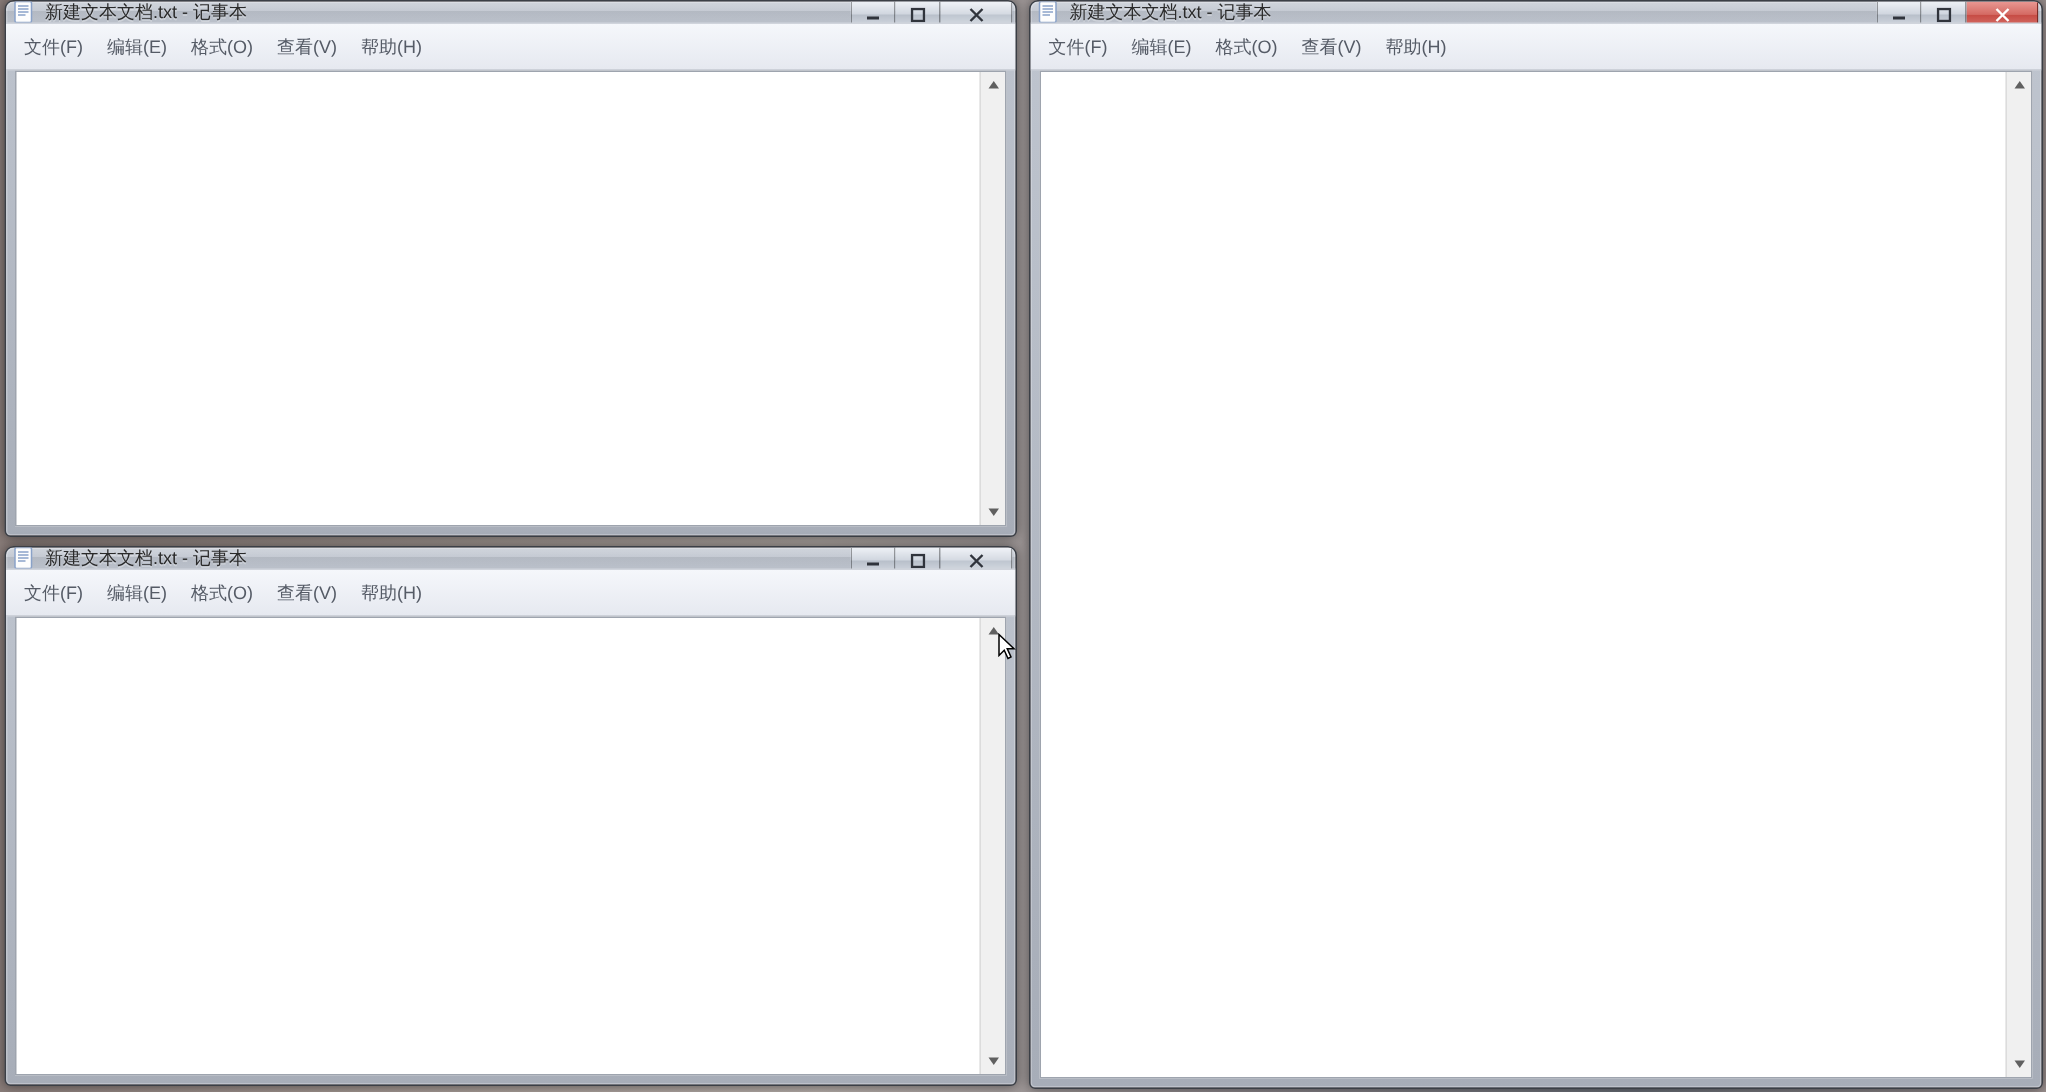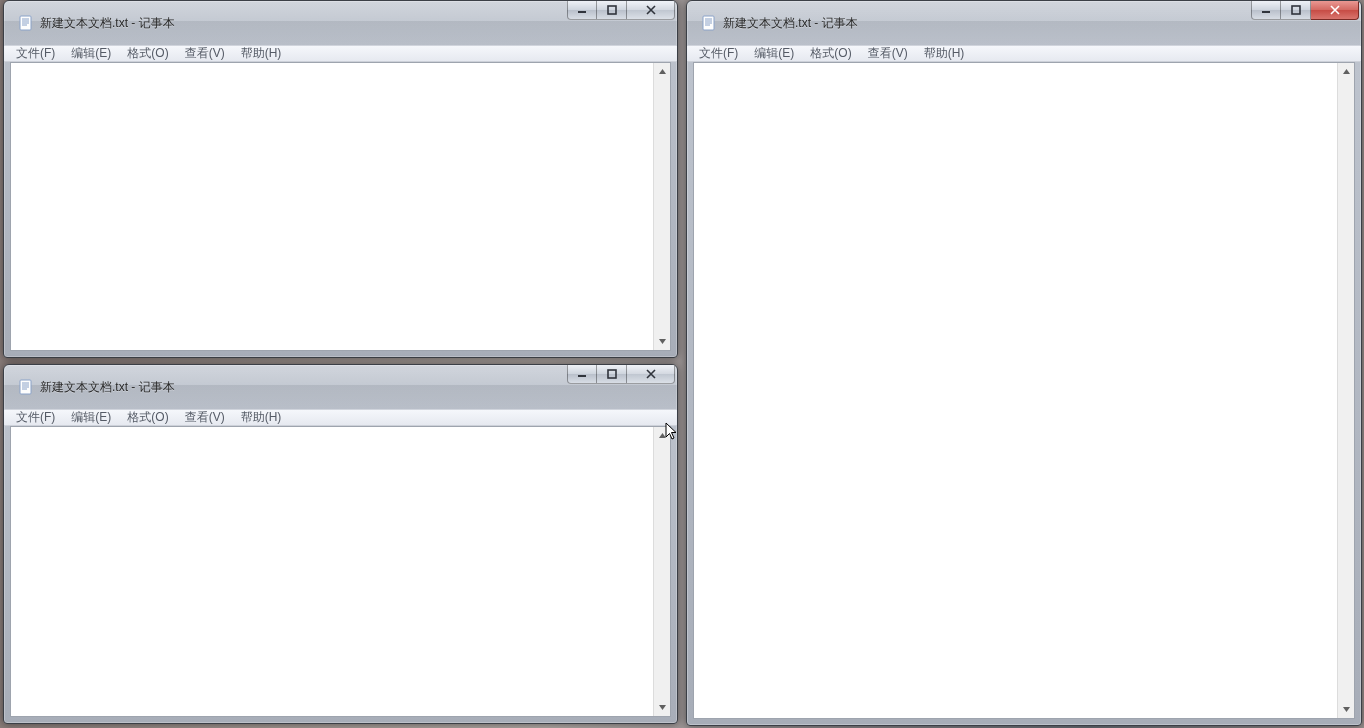--- a/index.html
+++ b/index.html
@@ -22,24 +22,24 @@
     border: 1px solid #3b3f46;
     border-radius: 6px 6px 4px 4px;
     box-shadow: 0 0 8px rgba(0,0,0,0.5), inset 0 0 0 1px rgba(255,255,255,0.25);
     background: linear-gradient(180deg, #bfc5cf 0%, #a7adb8 100%);
     display: flex;
     flex-direction: column;
     overflow: hidden;
   }
 
   .titlebar {
-    height: 44px;
+    height: 14px;
     display: flex;
     align-items: center;
-    padding: 0 2px 0 14px;
+    padding: 0 2px 0 4px;
     background: linear-gradient(180deg, rgba(255,255,255,0.28) 0%, rgba(255,255,255,0.10) 45%, rgba(0,0,0,0.06) 46%, rgba(0,0,0,0.02) 100%);
     color: #2a2a2a;
     user-select: none;
   }
   .titlebar .app-icon {
     width: 16px; height: 16px;
     margin-right: 6px;
     flex: 0 0 auto;
   }
   .titlebar .title-text {
@@ -77,21 +77,21 @@
   }
   .ctrl-btn svg { display:block; }
 
   .ctrl-btn.close.red {
     background: linear-gradient(180deg, #e99893 0%, #d46a63 48%, #c64b44 50%, #d9756e 100%);
     color: #fff;
     border-color: #7a2a25;
   }
 
   .menubar {
-    height: 17px;
+    height: 32px;
     background: linear-gradient(180deg, #f5f7fb 0%, #e6e9f0 100%);
     border-top: 1px solid #d0d4dc;
     border-bottom: 1px solid #cdd1d9;
     display: flex;
     align-items: center;
     padding: 0 4px;
     gap: 0;
     color: #555b66;
     font-size: 12px;
   }

